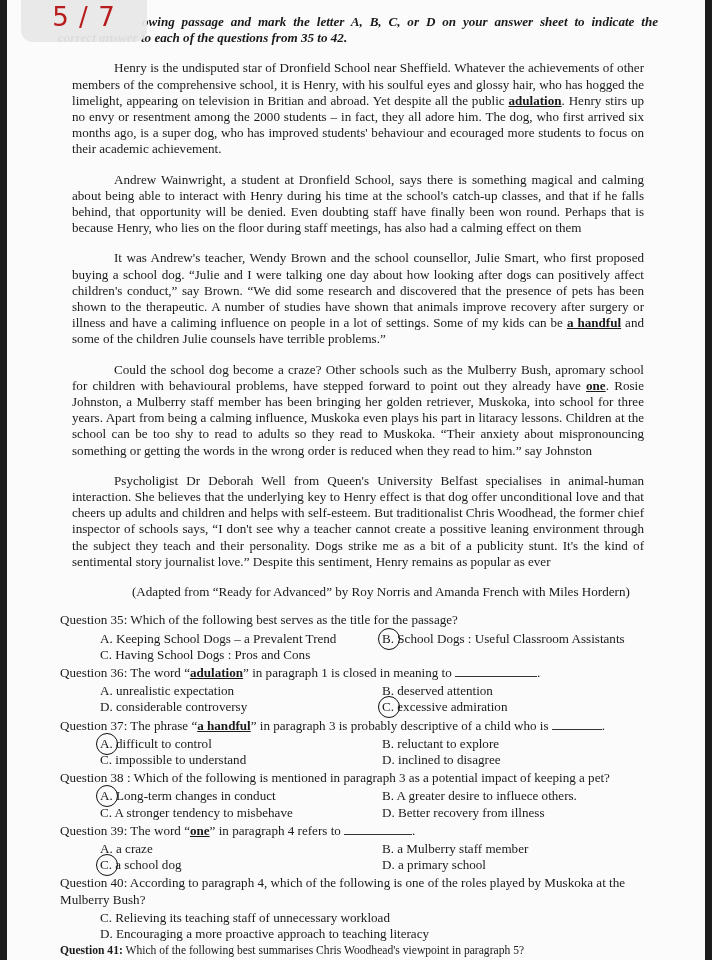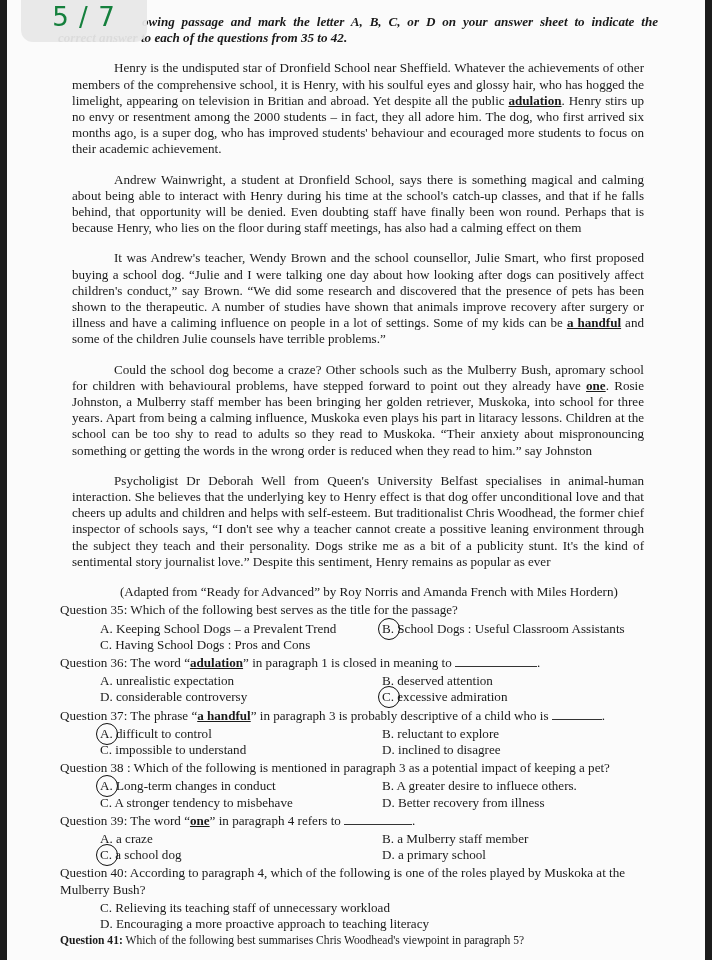--- a/index.html
+++ b/index.html
@@ -19,21 +19,21 @@
     font-size: 13.1px; line-height: 16.2px;
   }
   .instr {
     font-weight: bold; font-style: italic; text-align: justify;
     text-align-last: left; margin: 0;
   }
   .instr .l1 { display: block; padding-left: 84px; text-align: justify; text-align-last: justify; }
   p.para {
     margin: 14px; text-align: justify; text-indent: 42px;
   }
-  .source { margin: 0; padding-left: 62px; }
+  .source { margin: 12px; padding-left: 62px; }
   .q { margin: 2px; }
   .opts { display: grid; grid-template-columns: 282px 1fr; padding-left: 42px; }
   .opts.single { grid-template-columns: 1fr; }
   .opt { white-space: nowrap; position: relative; }
   .opt .letter { position: relative; display: inline-block; }
   .opt.circled .letter::before {
     content: ""; position: absolute; left: -4px; top: -3px; width: 20px; height: 20px;
     border: 1.6px solid #111; border-radius: 50%;
   }
   u.kw { font-weight: bold; text-decoration: underline; }
@@ -41,21 +41,21 @@
   .q41 { font-size: 11.6px; margin-top: 1px; }
   .q41 b { font-weight: bold; text-align: center; }
   .q41-opt { font-size: 11px; padding-left: 22px; margin-top: 14px; }
   .badge {
     position: absolute; left: 14px; top: -14px; width: 126px; height: 56px;
     background: rgba(232,232,232,0.94); border-radius: 12px;
     display: flex; align-items: flex-end; justify-content: center;
     padding-bottom: 10px; box-sizing: border-box;
   }
   .badge span {
-    font-family: "DejaVu Sans", sans-serif; font-size: 26px; color: #15803d;
+    font-family: "DejaVu Sans", sans-serif; font-size: 26px; color: #b91c1c;
     letter-spacing: 1px;
   }
 </style>
 </head>
 <body>
 
 <div class="page">
   <div class="content">
 
     <p class="instr">

